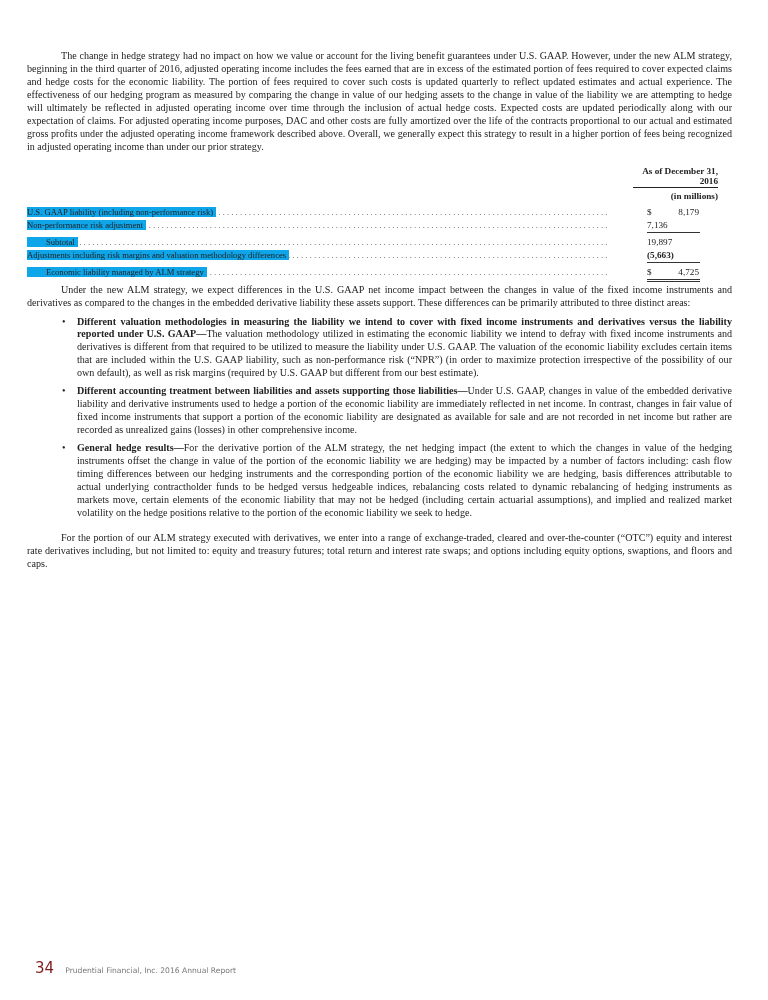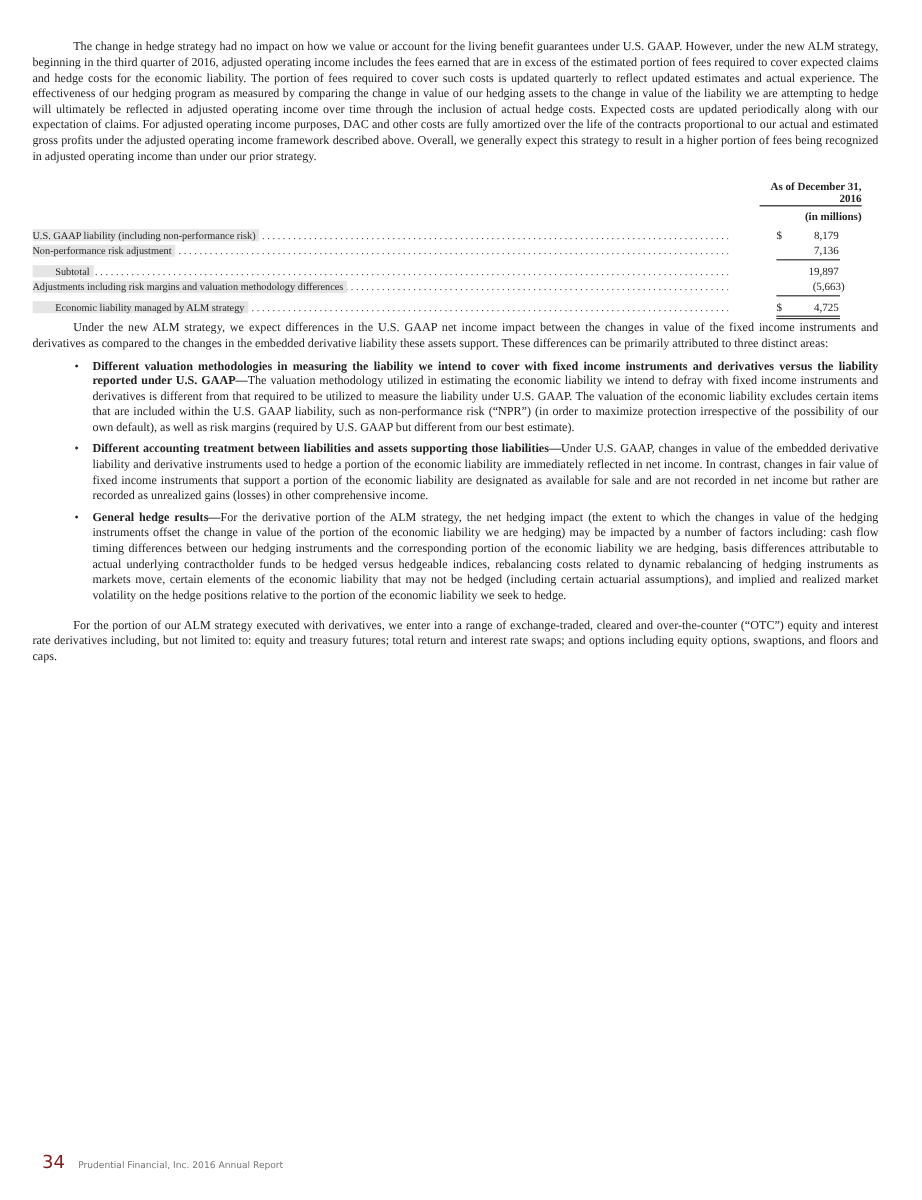--- a/index.html
+++ b/index.html
@@ -5,52 +5,52 @@
   html, body { margin: 0; padding: 0; background: #ffffff; }
   body {
     width: 768px; height: 1000px; position: relative; overflow: hidden;
     font-family: "Liberation Serif", serif; color: #222222;
   }
   .page { position: absolute; left: 27px; top: 30px; width: 705px; }
   p {
     margin: 0; font-size: 10.1px; line-height: 12.95px; text-align: justify;
     text-indent: 34px;
   }
-  .para1 { margin-top: 4px; }
+  .para1 { margin-top: 20px; }
   .para2 { margin-top: 11px; }
   .para3 { margin-top: 13px; }
   .para4 { margin-top: 13px; }
   .para5 { margin-top: 12px; }
   .table {
     position: relative; margin-top: 12px; height: 105px; font-size: 8.6px;
   }
   .col-head {
     position: absolute; left: 606px; width: 85px; top: 0; text-align: right;
     font-weight: bold; font-size: 9.2px; line-height: 10px;
   }
   .col-head .rule { border-bottom: 1px solid #222; margin-top: 1px; }
   .col-unit { margin-top: 3px; }
   .row {
     position: absolute; left: 0; width: 580px; height: 12px;
     white-space: nowrap; overflow: hidden; line-height: 12px;
   }
-  .row .label { background: #e5e5e5; padding-right: 3px; }
+  .row .label { background: #0ea5e9; padding-right: 3px; }
   .row.indent .label { padding-left: 19px; }
   .dots {
     position: absolute; left: 0; right: 0; top: 0; z-index: 0;
     letter-spacing: 2.2px; color: #444;
   }
   .row .label { position: relative; z-index: 1; }
   .val {
-    position: absolute; left: 620px; width: 52px; text-align: right;
+    position: absolute; left: 620px; width: 52px; 
     font-size: 9.2px; line-height: 12px; white-space: nowrap;
   }
   .val.dollar { text-align: left; }
   .val.dollar span.num { position: absolute; right: 0; }
-  .val.paren { width: 57px; }
+  .val.paren { width: 57px; font-weight: bold; }
   .sumline { position: absolute; left: 620px; width: 53px; border-top: 1px solid #333; }
   .dbl { position: absolute; left: 620px; width: 53px; border-top: 3px double #333; }
   ul { margin: 6px 0 0 0; padding: 0; list-style: none; }
   li {
     position: relative; padding-left: 50px; font-size: 10.1px; line-height: 12.95px;
     text-align: justify; margin-bottom: 5px;
   }
   li .bullet { position: absolute; left: 35px; top: 0; }
   li b { font-weight: bold; }
   .footer {

